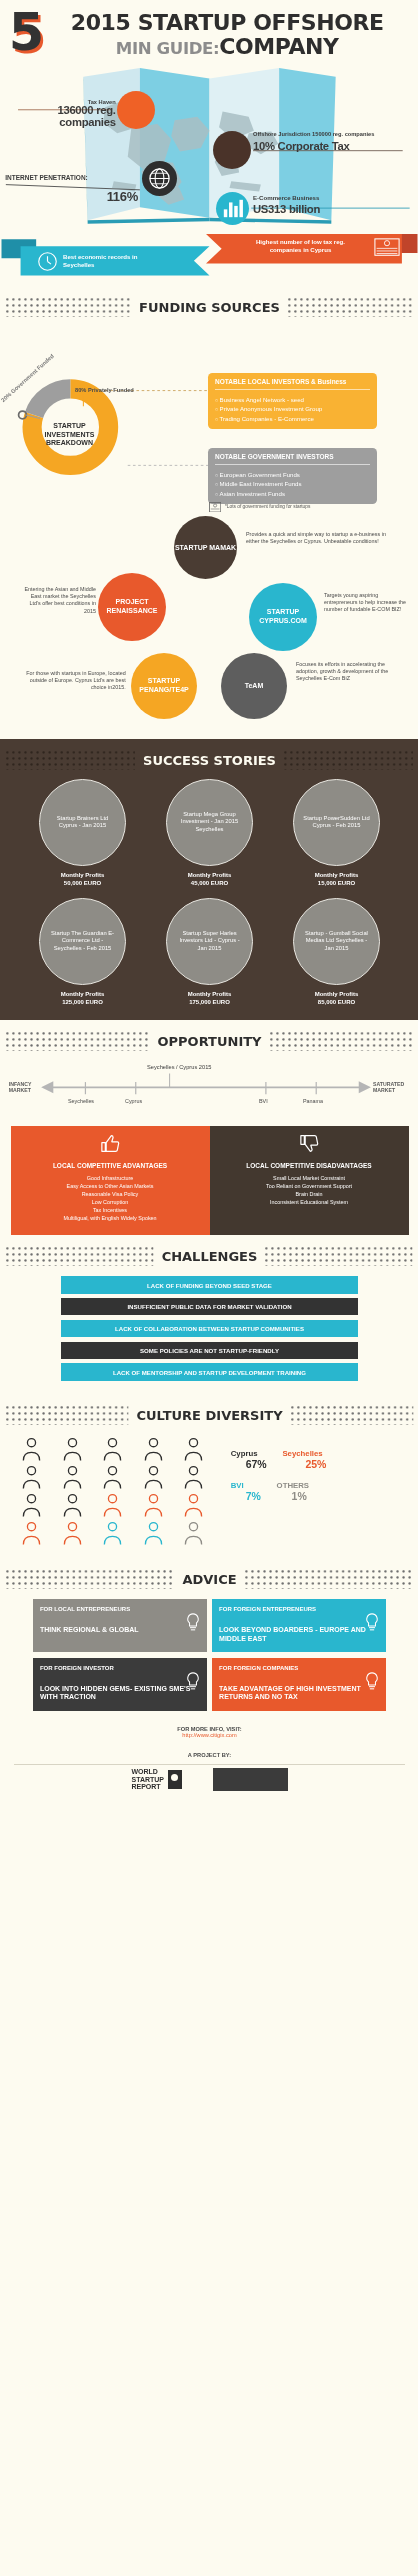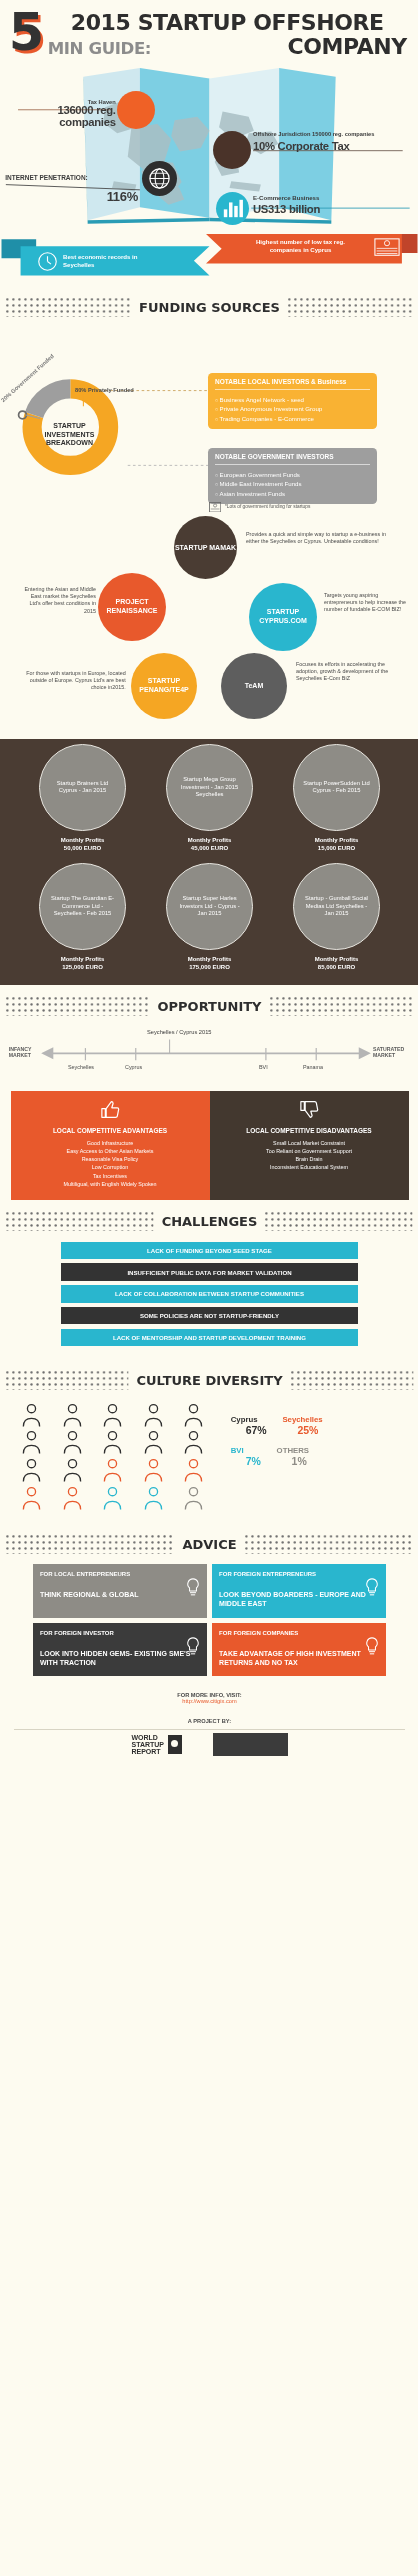--- a/index.html
+++ b/index.html
@@ -19,21 +19,21 @@
     font-size: 51px; font-weight: bold; line-height: 0.85;
     color: #333; position: relative; margin-right: 3.5px;
     text-shadow: 2.6px 2.6px 0 #e8592c;
   }
   .title-block { flex: 1; padding-top: 1.7px; }
   .title-l1 {
     font-size: 22px; font-weight: bold; letter-spacing: -0.4px;
     color: #2e2e2e; line-height: 1.0; text-align: center;
     font-family: "DejaVu Sans", sans-serif;
   }
-  .title-l2row { display: flex; justify-content: space-between; align-items: baseline; }
+  .title-l2row { display: flex; justify-content: center; align-items: baseline; }
   .min-guide { font-size: 16.6px; font-weight: bold; color: #8c8c8c; letter-spacing: -0.4px; font-family: "DejaVu Sans", sans-serif;}
   .title-l3 { font-size: 22px; font-weight: bold; color: #2e2e2e; letter-spacing: -0.4px; font-family: "DejaVu Sans", sans-serif;}
 
   
   .map-wrap { position: relative; height: 161px; margin-top: 5.2px; }
   .map-svg { position: absolute; left: 0; top: 0; }
   .pin { position: absolute; border-radius: 50%; }
   .lbl { position: absolute; font-size: 5.7px; font-weight: bold; line-height: 1.15; }
   .lbl .big { font-size: 10.5px; font-weight: bold; display: block; letter-spacing: -0.3px; }
   .lbl .small { font-size: 5.7px; font-weight: bold; display: block; }
@@ -338,20 +338,34 @@
     </div>
     <div class="bub-txt" style="left:15.7px; top:162px; width:110px; text-align:right;">For those with startups in Europe, located outside of Europe. Cyprus Ltd's are best choice in2015.</div>
 
     <div class="bubble" style="left:221px; top:145px; width:66px; height:66px; background:#5e5e5e;">
       <span>TeAM</span>
     </div>
     <div class="bub-txt" style="left:296px; top:153px; width:105px;">Focuses its efforts in accelerating the adoption, growth &amp; development of the Seychelles E-Com BiZ</div>
   </div>
 
   <div class="success">
+    <div class="sec-head">
+      <svg class="dots" viewBox="0 0 149.312 22" width="130" height="19">
+          <defs>
+            <pattern id="dp2" width="7" height="7" patternUnits="userSpaceOnUse">
+              <circle cx="1.6" cy="1.6" r="1.4" fill="#2e241d"></circle>
+            </pattern>
+          </defs>
+          <rect width="100%" height="100%" fill="url(#dp2)"></rect>
+        </svg>
+      <div class="sec-title light">SUCCESS STORIES</div>
+      <svg class="dots" viewBox="0 0 149.312 22" width="130" height="19">
+          <rect width="100%" height="100%" fill="url(#dp2)"></rect>
+        </svg>
+    </div>
 
     <div class="story-grid">
       <div class="story">
         <div class="story-circle">
             <span>Startup Brainers Ltd Cyprus - Jan 2015</span>
           </div>
         <div class="story-profit">
           <div>Monthly Profits</div>
           <div>50,000 EURO</div>
         </div>
@@ -572,21 +586,21 @@
     </div>
 
     <div class="stats">
       <div class="stat-row">
         <div class="stat">
           <div class="s-name" style="color:#2e2e2e;">Cyprus</div>
           <div class="s-val" style="color:#2e2e2e;">67%</div>
         </div>
         <div class="stat">
           <div class="s-name" style="color:#e8592c;">Seychelles</div>
-          <div class="s-val" style="color:#e8592c;">25%</div>
+          <div class="s-val" style="color:#e8592c;margin-left:8px;">25%</div>
         </div>
       </div>
       <div class="stat-row">
         <div class="stat">
           <div class="s-name" style="color:#29b6ce;">BVI</div>
           <div class="s-val" style="color:#29b6ce;">7%</div>
         </div>
         <div class="stat">
           <div class="s-name" style="color:#8e8c86;">OTHERS</div>
           <div class="s-val" style="color:#8e8c86;">1%</div>

